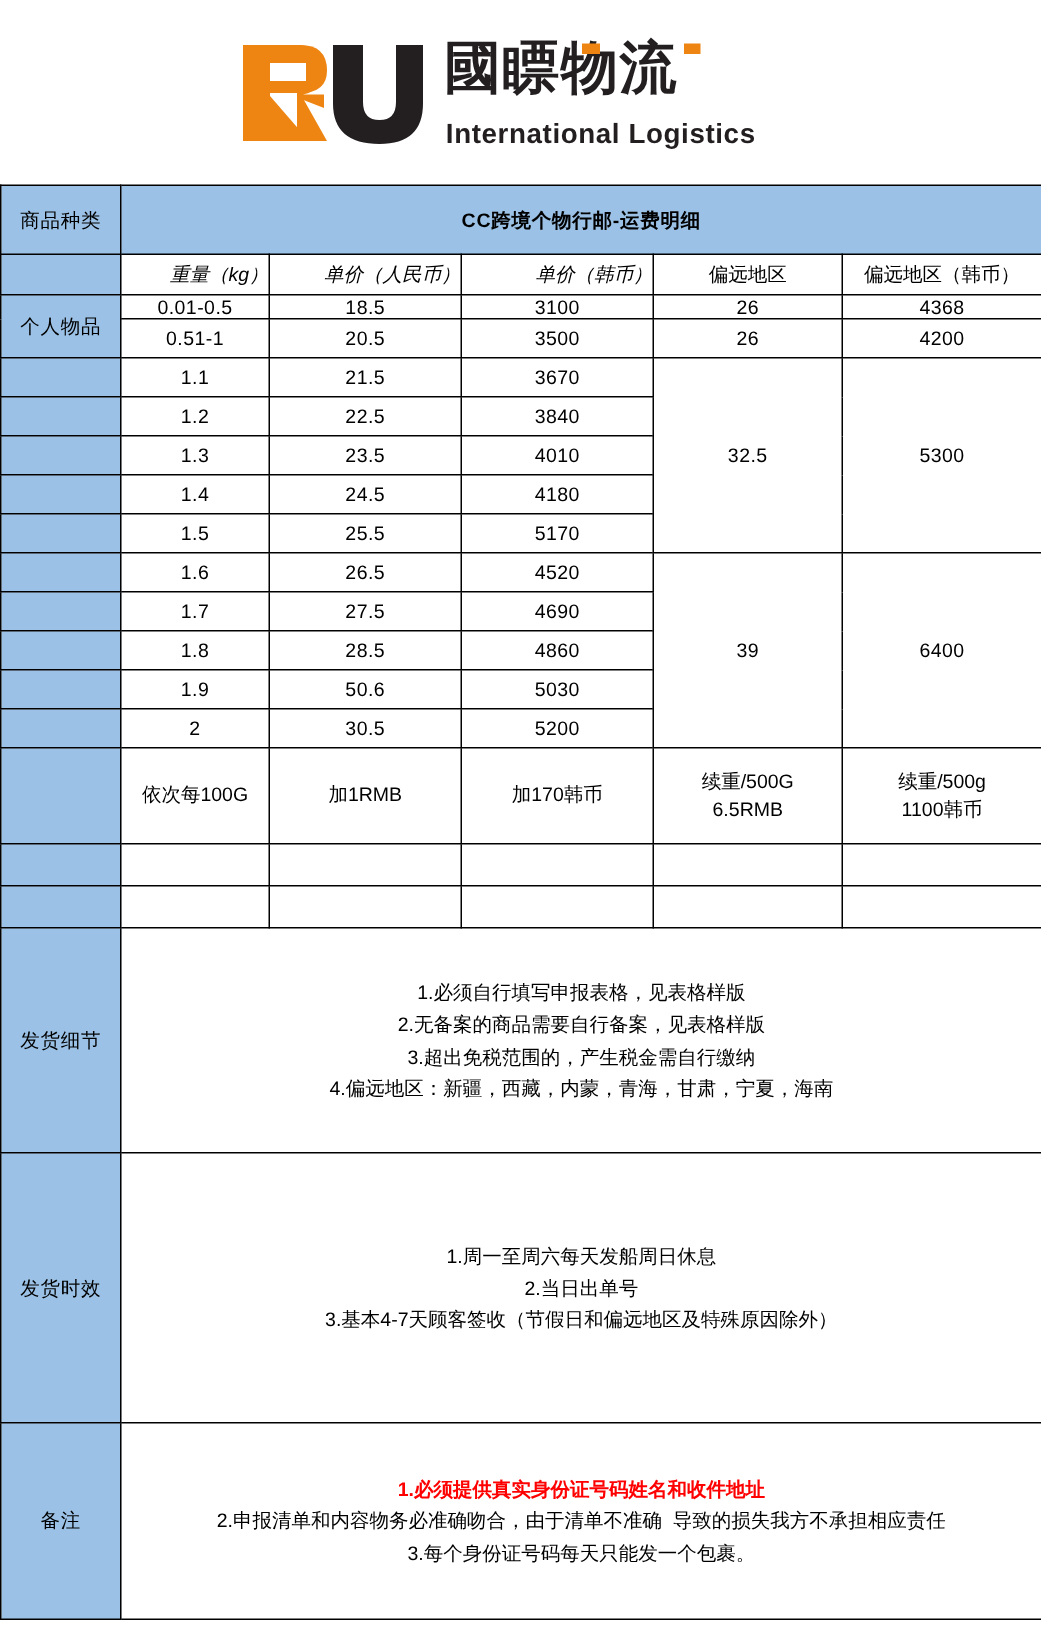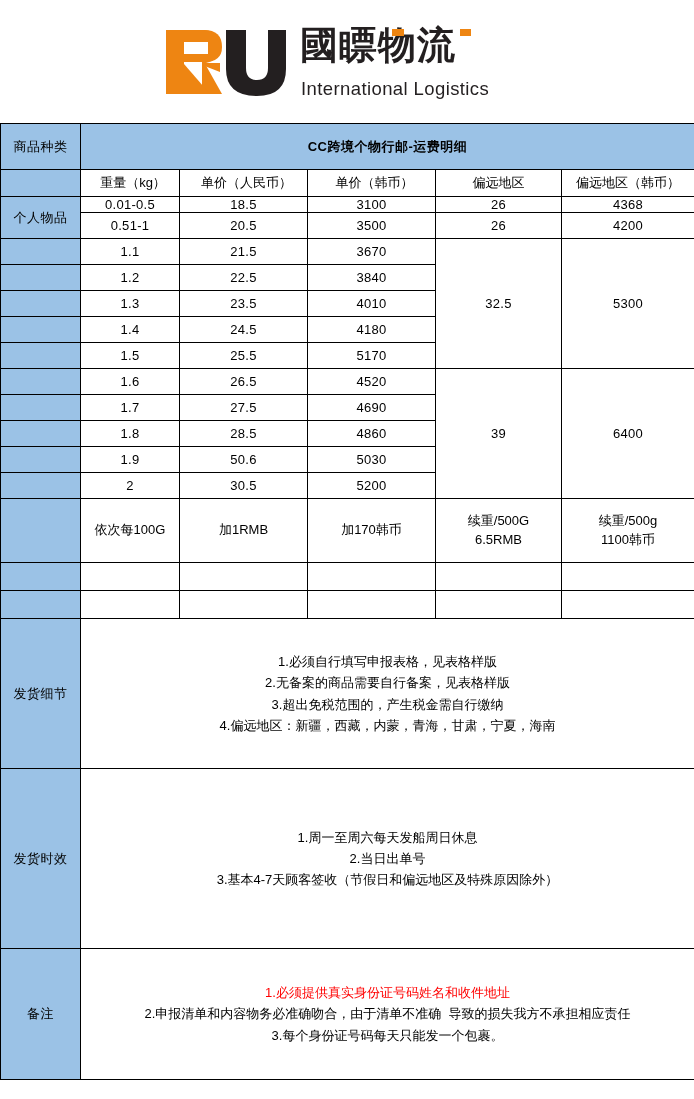--- a/index.html
+++ b/index.html
@@ -33,21 +33,21 @@
   .logo-mark { display: block; }
   .logo-right {
     display: flex;
     flex-direction: column;
     align-items: flex-start;
     gap: 14px;
   }
   .logo-cn { display: block; }
   .logo-en {
     font-family: "Liberation Sans", sans-serif;
-    font-weight: normal;
+    font-weight: bold;
     font-size: 18.5px;
     letter-spacing: 0.4px;
     color: #231f20;
     line-height: 1;
     padding-left: 1px;
   }
 
   
   table.sheet {
     border-collapse: collapse;
@@ -73,35 +73,35 @@
   .title-cell {
     font-weight: bold;
     font-size: 15px;
     letter-spacing: 0.5px;
     margin-left: 20px;
   }
   .colhead {
     font-size: 13px;
     text-align: center;
   }
-  .colhead.leftish { text-align: center; padding-left: 6px; }
+  .colhead.leftish { text-align: right; padding-left: 6px; font-style: italic; }
   .num { font-size: 13px; letter-spacing: 0.3px; }
   .multi { line-height: 1.45; font-size: 13px; }
 
   .note-cell {
     text-align: left;
     vertical-align: middle;
     padding: 6px 10px 6px 14px;
     font-size: 13px;
     line-height: 1.62;
   }
   .note-cell .ln { display: block; white-space: pre; }
   .note-cell .ln.red {
     color: #FF0000;
-    font-weight: normal;
+    font-weight: bold;
   }
 </style>
 </head>
 <body>
 
 <div id="page">
 
   <div class="logo-band">
     <div class="logo-wrap">
 

